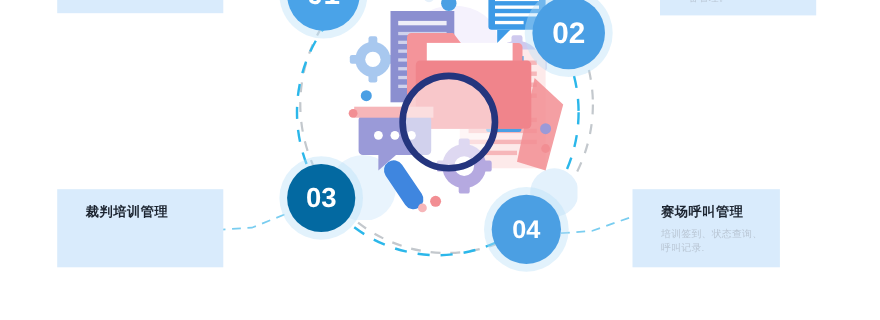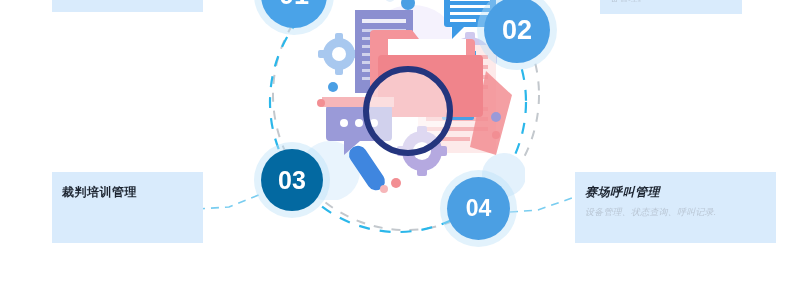--- a/index.html
+++ b/index.html
@@ -16,21 +16,21 @@
     height: 291px;
     overflow: hidden;
     background: #ffffff;
   }
 
   
   .card {
     position: absolute;
     background: #d9ebfc;
     box-sizing: border-box;
-    padding: 12px 14px 10px 10px;
+    padding: 12px 14px 10px 26px;
     overflow: hidden;
   }
   .card-title {
     font-size: 12px;
     font-weight: bold;
     color: #1c2430;
     letter-spacing: .5px;
     line-height: 16px;
     margin: 0 0 6px 0;
     white-space: nowrap;
@@ -61,23 +61,22 @@
   }
   #card-bottom-left {
     left: 52px;
     top: 172px;
     width: 151px;
     height: 71px;
   }
   #card-bottom-right {
     left: 575px;
     top: 172px;
-    width: 201px;
+    width: 134px;
     height: 71px;
-    font-style: italic;
   }
 
   
   .connector {
     position: absolute;
     pointer-events: none;
   }
 
   
   .node {
@@ -286,21 +285,21 @@
   <div class="card" id="card-top-right">
     <p class="card-body">备管理。</p>
   </div>
 
   <div class="card" id="card-bottom-left">
     <p class="card-title">裁判培训管理</p>
   </div>
 
   <div class="card" id="card-bottom-right">
     <p class="card-title">赛场呼叫管理</p>
-    <p class="card-body">设备管理、状态查询、呼叫记录.</p>
+    <p class="card-body">培训签到、状态查询、呼叫记录.</p>
   </div>
 
   <div class="node node-01">01</div>
   <div class="node node-02">02</div>
   <div class="node node-03">03</div>
   <div class="node node-04">04</div>
 
 </div>
 
 </body></html>

